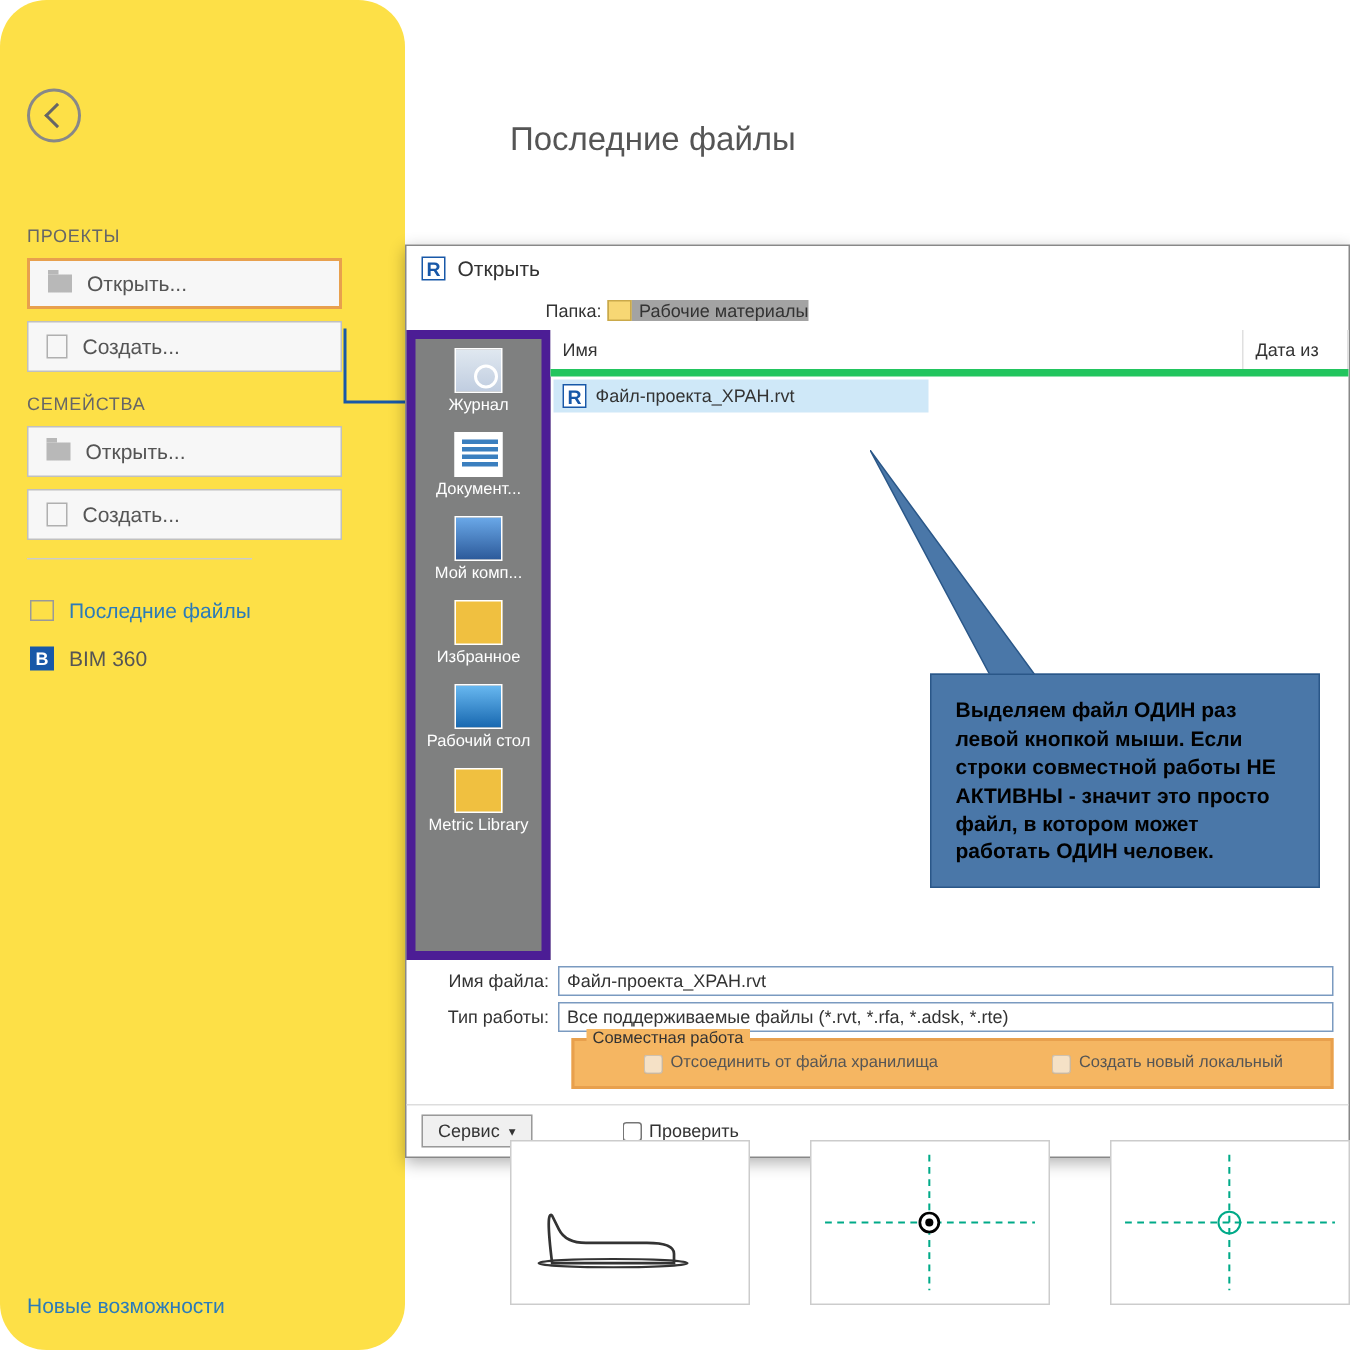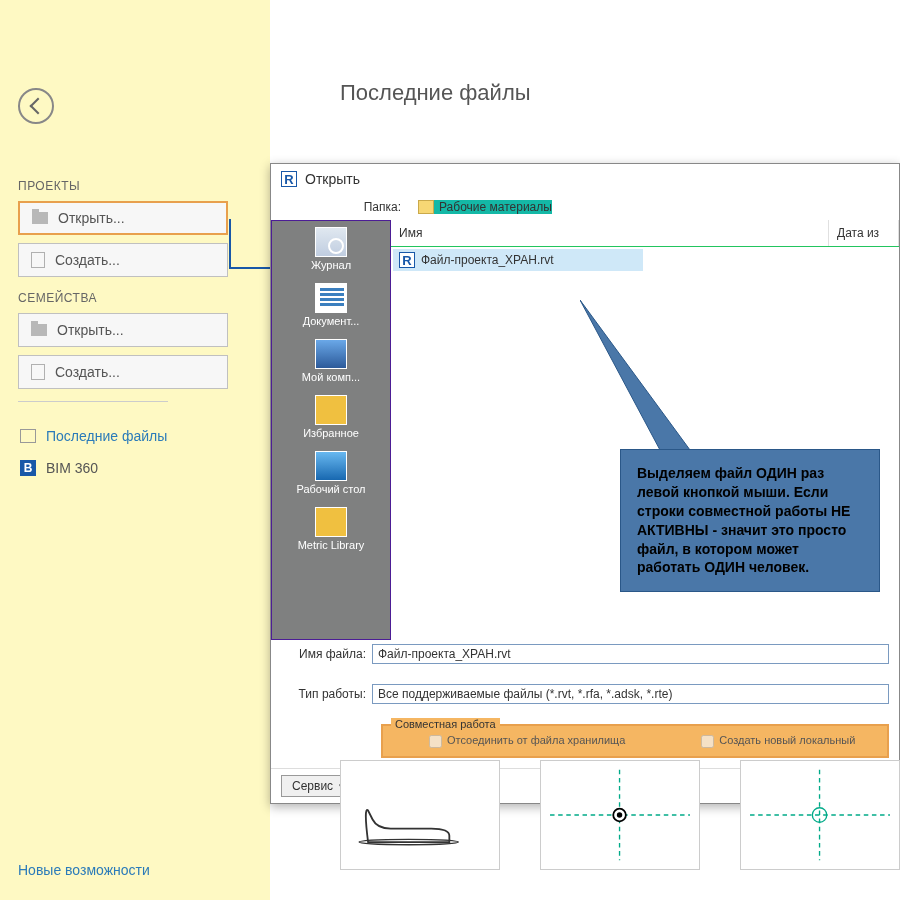--- a/index.html
+++ b/index.html
@@ -1,18 +1,18 @@
 <!DOCTYPE html>
 <html><head>
 <meta charset="utf-8">
 <style>
 * { box-sizing: border-box; margin: 0; padding: 0; }
 body { font-family: "Segoe UI", Arial, sans-serif; font-size: 13px; color: #333; background: #fff; width: 900px; height: 900px; overflow: hidden; position: relative; }
 
-.sidebar { position: absolute; left: 0; top: 0; width: 270px; height: 900px; background: #fef9c3; padding: 88px 18px 18px 18px; }
+.sidebar { position: absolute; left: 0; top: 0; width: 270px; height: 900px; background: #fde047; padding: 59px 18px 18px 18px; border-radius: 31px; }
 .back-btn { width: 36px; height: 36px; border: 2px solid #888; border-radius: 50%; display: flex; align-items: center; justify-content: center; margin-bottom: 55px; cursor: pointer; }
 .back-btn::before { content: ""; width: 10px; height: 10px; border-left: 2px solid #666; border-bottom: 2px solid #666; transform: rotate(45deg); margin-left: 3px; }
 .section-label { font-size: 12px; color: #666; letter-spacing: 0.5px; margin-bottom: 8px; }
 .side-btn { display: flex; align-items: center; gap: 10px; width: 210px; height: 34px; border: 1px solid #c0c0c0; background: #f7f7f7; padding: 0 12px; cursor: pointer; margin-bottom: 8px; font-size: 14px; color: #555; }
 .side-btn.highlight { border: 2px solid #e8a04d; }
 .folder-open-icon { width: 16px; height: 12px; background: linear-gradient(#b8b8b8,#b8b8b8); position: relative; }
 .folder-open-icon::before { content: ""; position: absolute; top: -3px; left: 0; width: 7px; height: 3px; background: #b8b8b8; }
 .newdoc-icon { width: 14px; height: 16px; border: 1px solid #b0b0b0; position: relative; }
 .divider { border: none; border-top: 1px solid #ccc; margin: 12px 0 18px 0; width: 150px; }
 .side-link { display: flex; align-items: center; gap: 10px; padding: 8px 2px; font-size: 14px; cursor: pointer; color: #555; }
@@ -20,46 +20,46 @@
 .recent-icon { width: 16px; height: 14px; border: 1px solid #999; }
 .b360-icon { width: 16px; height: 16px; background: #1858a8; color: #fff; font-weight: bold; font-size: 12px; display: inline-flex; align-items: center; justify-content: center; }
 .new-feat { position: absolute; bottom: 22px; left: 18px; color: #2b7bb9; font-size: 14px; cursor: pointer; }
 
 .mainpane { position: absolute; left: 270px; top: 0; right: 0; height: 900px; background: #fff; }
 .page-title { font-size: 22px; color: #555; padding: 80px 0 0 70px; }
 
 .dialog { position: absolute; left: 270px; top: 163px; width: 630px; border: 1px solid #888; background: #fff; box-shadow: 0 3px 10px rgba(0,0,0,0.3); }
 .dlg-title { display: flex; align-items: center; gap: 8px; padding: 7px 10px; font-size: 14px; }
 .r-icon { width: 16px; height: 16px; background: #fff; color: #1858a8; font-weight: bold; font-size: 13px; display: inline-flex; align-items: center; justify-content: center; border: 1px solid #1858a8; }
-.dlg-row { display: flex; align-items: center; gap: 17px; padding: 6px 10px; font-size: 12px; }
+.dlg-row { display: flex; align-items: center; gap: 4px; padding: 6px 10px; font-size: 12px; }
 .folder-label { margin-left: 60px; width: 60px; text-align: right; }
-.folder-field { display: flex; align-items: center; gap: 5px; background: #14b8a6; }
+.folder-field { display: flex; align-items: center; gap: 5px; background: #a3a3a3; }
 .fld-icon { width: 16px; height: 14px; background: #f7d774; border: 1px solid #caa94a; }
 .dlg-body { display: flex; height: 420px; }
-.places { width: 120px; background: #7f8080; border: 1px solid #4c1d95; overflow: hidden; }
+.places { width: 96px; background: #7f8080; border: 6px solid #4c1d95; overflow: hidden; }
 .place { display: flex; flex-direction: column; align-items: center; padding: 6px 2px; color: #fff; font-size: 11px; gap: 2px; cursor: pointer; }
 .place .pic { width: 32px; height: 30px; background: #3b7fbf; border: 1px solid #fff; }
 .place .pic.journal { background: linear-gradient(#e0e8f0,#c0cde0); position: relative; }
 .place .pic.journal::after{ content:""; position:absolute; right:2px; bottom:2px; width:12px;height:12px;border-radius:50%;border:2px solid #fff;}
 .place .pic.doc { background: #fff; }
 .place .pic.doc::after { content:""; position:absolute; left:4px; top:4px; width:24px; height:3px; background:#3b7fbf; box-shadow: 0 5px 0 #3b7fbf, 0 10px 0 #3b7fbf, 0 15px 0 #3b7fbf; }
 .place .pic.comp { background: linear-gradient(#6aa8e8,#2c5a9a); }
 .place .pic.net { background: linear-gradient(#4aa0d0,#1a5a90); }
 .place .pic.fav { background: #f0c040; }
 .place .pic.desk { background: linear-gradient(#68b8f0,#1868b0); }
 .place .pic.lib { background: #f0c040; }
 .filelist { flex: 1; display: flex; flex-direction: column; }
-.fl-head { display: flex; border-bottom: 1px solid #22c55e; font-size: 12px; background: #fff; }
+.fl-head { display: flex; border-bottom: 5px solid #22c55e; font-size: 12px; background: #fff; }
 .fl-head .col { padding: 6px 8px; border-right: 1px solid #e0e0e0; }
 .fl-head .c-name { flex: 1; }
 .fl-head .c-date { width: 70px; }
 .file-row { display: flex; align-items: center; gap: 6px; padding: 3px 6px; font-size: 12px; background: #cfe8f8; cursor: pointer; width: 250px; margin-left: 2px; margin-top: 2px; }
 
 .dlg-bottom { padding: 4px 10px 10px 10px; font-size: 12px; }
-.brow { display: flex; align-items: center; gap: 6px; margin-bottom: 20px; }
+.brow { display: flex; align-items: center; gap: 6px; margin-bottom: 4px; }
 .brow label { width: 85px; text-align: right; }
 .brow .field { flex: 1; border: 1px solid #7a9ac0; background: #fff; padding: 2px 5px; font-size: 12px; }
 .workshare { border: 2px solid #e8a04d; background: #f5b662; padding: 4px 10px 8px 10px; position: relative; margin-left: 100px; }
 .workshare .ws-title { position: absolute; top: -8px; left: 8px; background: #f5b662; padding: 0 4px; font-size: 11px; text-align: center; }
 .workshare .ws-opts { display: flex; gap: 40px; align-items: flex-start; padding-top: 4px; font-size: 11px; color: #555; }
 .ws-opts label { display: flex; gap: 5px; align-items: flex-start; padding-left: 36px; }
 .ws-opts input { margin-top: 1px; }
 .dlg-foot { display: flex; align-items: center; gap: 20px; padding: 6px 10px; border-top: 1px solid #ddd; }
 .svc-btn { border: 1px solid #999; background: #f0f0f0; padding: 3px 10px; font-size: 12px; display: inline-flex; align-items: center; gap: 6px; cursor: pointer; }
 .svc-btn::after { content: "▾"; font-size: 9px; }

